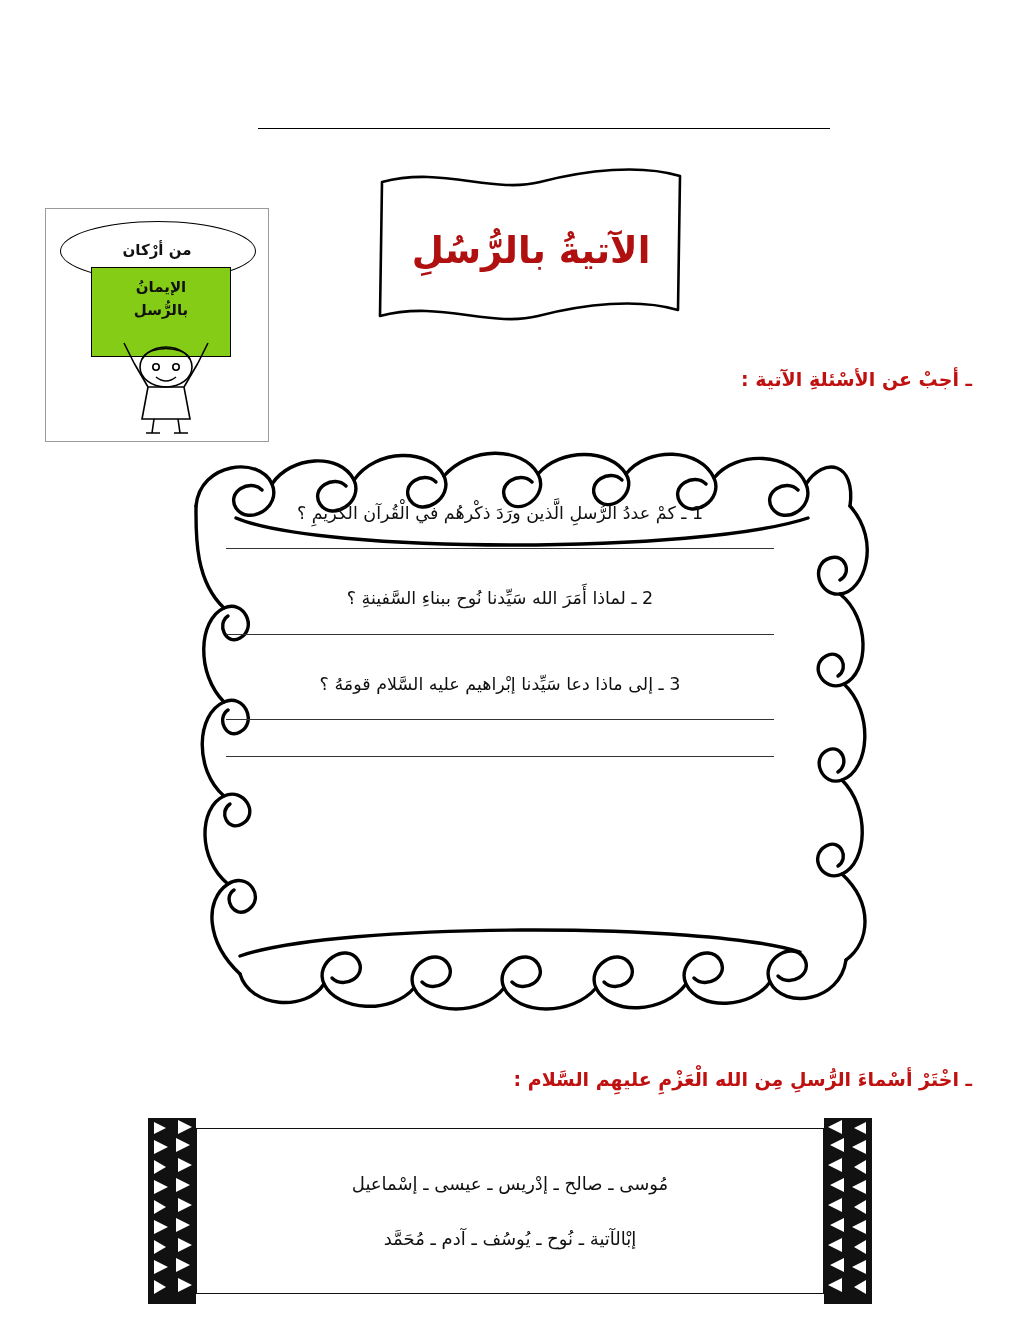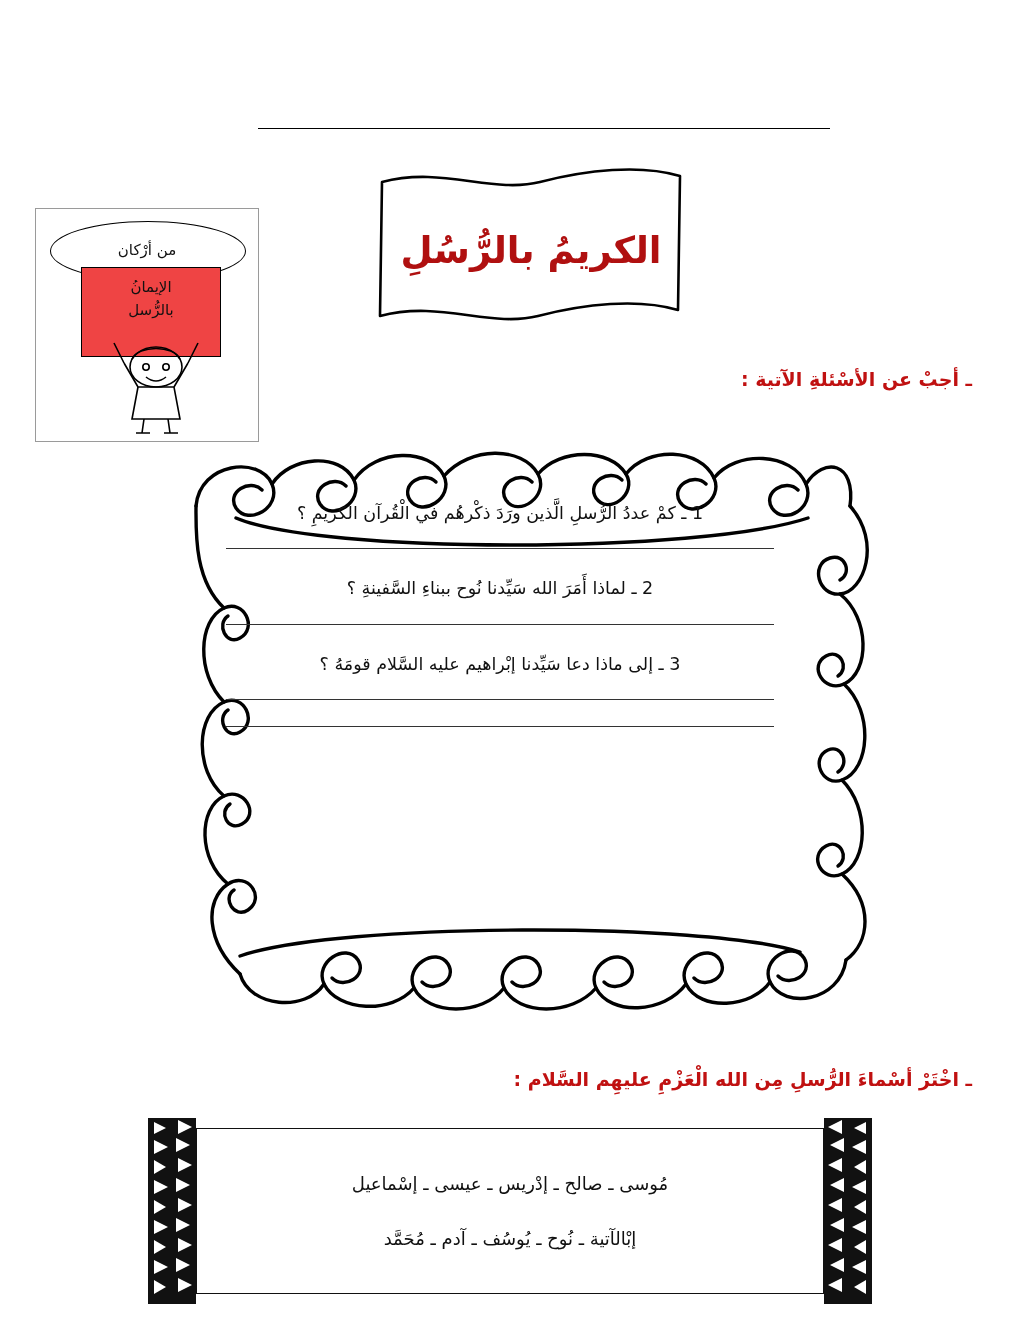--- a/index.html
+++ b/index.html
@@ -47,27 +47,28 @@
     font-size: 37px;
     font-weight: bold;
     color: #b01010;
     letter-spacing: 0px;
     text-align: center;
   }
 
   
   .clip-box {
     position: absolute;
-    left: 35px;
+    left: 45px;
     top: 208px;
     width: 222px;
     height: 232px;
     border: 1px solid #9a9a9a;
     background: #fff;
     overflow: hidden;
+    font-weight: bold;
   }
   .clip-bubble {
     position: absolute;
     left: 14px;
     top: 12px;
     width: 194px;
     height: 58px;
     border: 1.4px solid #000;
     border-radius: 50%/50%;
     background: #fff;
@@ -85,21 +86,21 @@
     font-size: 15px;
     color: #111;
   }
   .clip-sign {
     position: absolute;
     left: 45px;
     top: 58px;
     width: 140px;
     height: 90px;
     border: 1.4px solid #000;
-    background: #ef4444;
+    background: #84cc16;
     direction: rtl;
     color: #111;
     font-size: 15px;
     line-height: 1.5;
     padding: 8px 10px 0 10px;
     box-sizing: border-box;
     text-align: center;
   }
   .clip-figure {
     position: absolute;
@@ -132,21 +133,21 @@
   }
   .frame svg { display: block; }
 
   
   .q-list {
     position: absolute;
     left: 215px;
     top: 500px;
     width: 570px;
   }
-  .q-item { margin-bottom: 26px; }
+  .q-item { margin-bottom: 36px; }
   .q-text {
     direction: rtl;
     text-align: center;
     font-size: 17.5px;
     color: #111;
     line-height: 1.5;
     white-space: nowrap;
   }
   .q-line {
     margin: 22px auto 0 auto;
@@ -197,21 +198,21 @@
 </style>
 </head>
 <body>
 
 <div class="top-rule"></div>
 
 <div class="banner">
   <svg width="318" height="180" viewBox="0 0 318 180" xmlns="http://www.w3.org/2000/svg">
     <path d="M10,22 C70,6 120,34 168,22 C214,10 268,4 308,16 L306,150 C266,138 212,144 166,156 C118,168 68,140 8,156 Z" fill="#ffffff" stroke="#000000" stroke-width="2.6" stroke-linejoin="round"></path>
   </svg>
-  <div class="banner-title">الكريمُ بالرُّسُلِ</div>
+  <div class="banner-title">الآتيةُ بالرُّسُلِ</div>
 </div>
 
 <div class="clip-box">
   <div class="clip-bubble"></div>
   <div class="clip-bubble-text">من أرْكان</div>
   <div class="clip-sign">
     <div>الإيمانُ</div>
     <div>بالرُّسل</div>
   </div>
   <div class="clip-figure">

